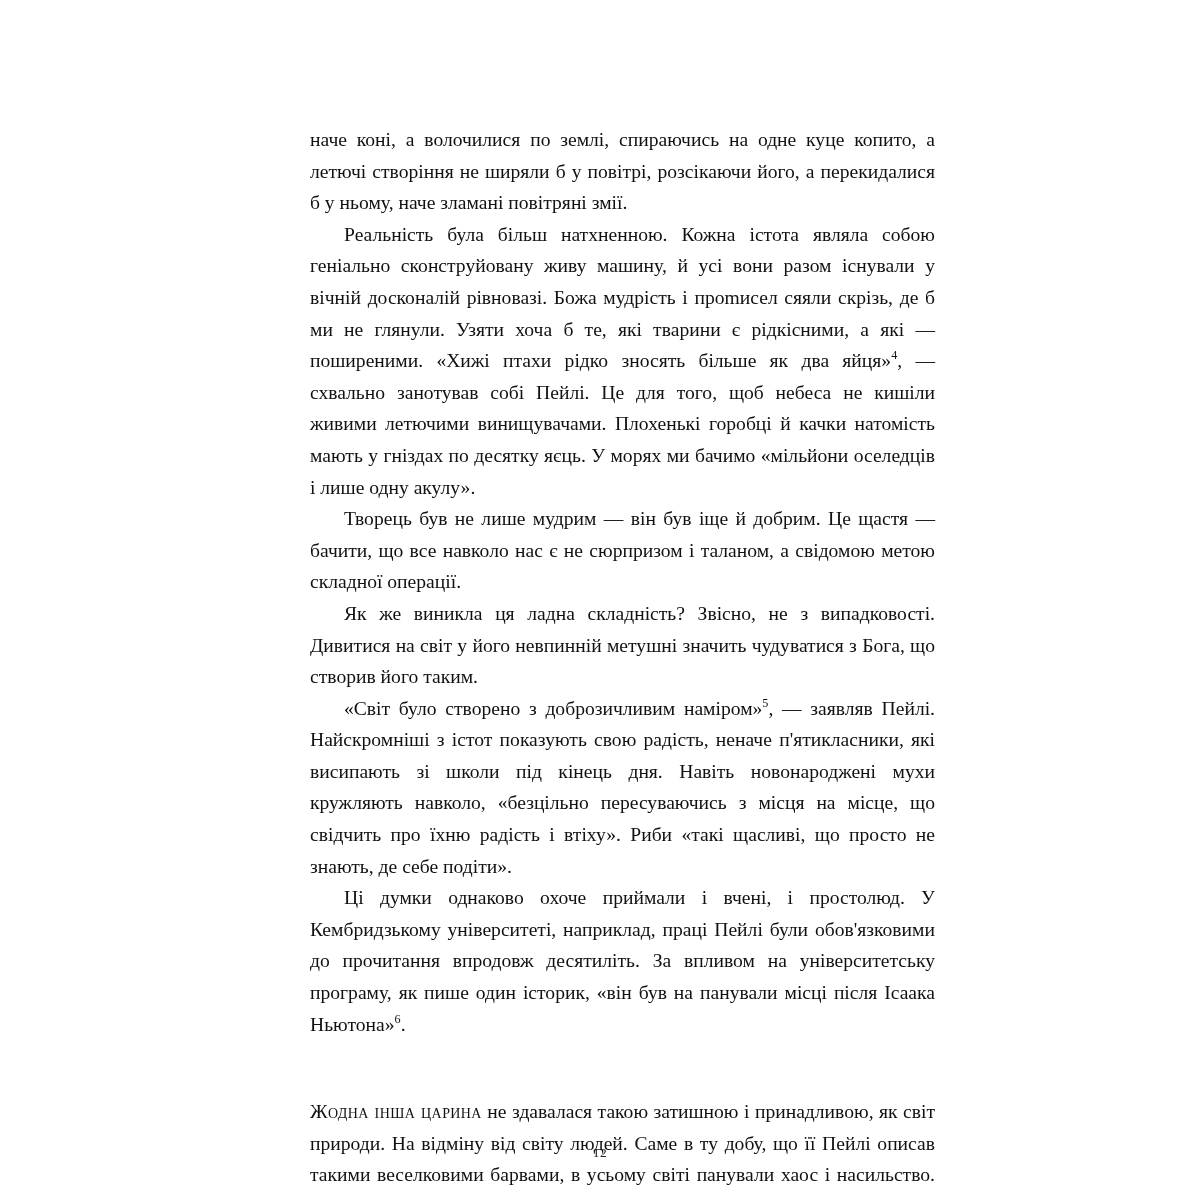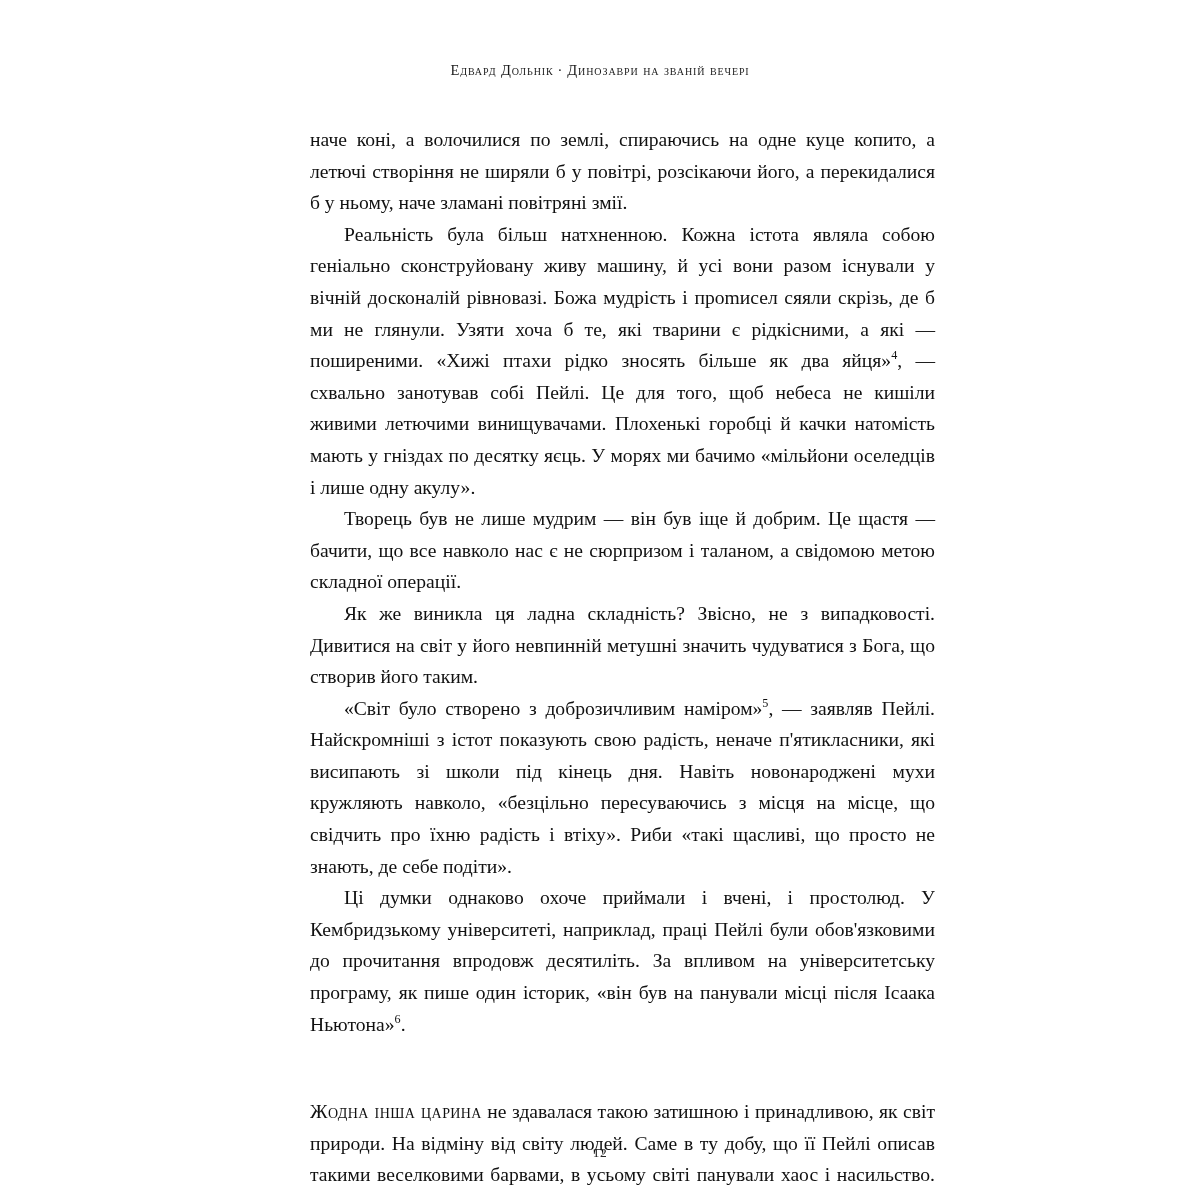--- a/index.html
+++ b/index.html
@@ -81,23 +81,20 @@
     color: #222222;
     letter-spacing: 0.5px;
     margin-top: 48px;
   }
 </style>
 </head>
 <body>
 
 <div class="page">
 
-  <div class="running-head">
-    <span>Едвард Дольнік</span><span class="sep">·</span><span>Динозаври на званій вечері</span>
-  </div>
 
   <div class="text-block">
 
     <p><span>наче коні, а волочилися по землі, спираючись на одне куце ко­пито, а летючі створіння не ширяли б у повітрі, розсікаючи його, а перекидалися б у ньому, наче зламані повітряні змії.</span></p>
 
     <p class="indent"><span>Реальність була більш натхненною. Кожна істота являла со­бою геніально сконструйовану живу машину, й усі вони разом існували у вічній досконалій рівновазі. Божа мудрість і про­mисел сяяли скрізь, де б ми не глянули. Узяти хоча б те, які тварини є рідкісними, а які — поширеними. «Хижі птахи рідко зносять більше як два яйця»</span><sup>4</sup><span>, — схвально занотував собі Пейлі. Це для того, щоб небеса не кишіли живими летючими винищу­вачами. Плохенькі горобці й качки натомість мають у гніздах по десятку яєць. У морях ми бачимо «мільйони оселедців і лише одну акулу».</span></p>
 
     <p class="indent"><span>Творець був не лише мудрим — він був іще й добрим. Це щастя — бачити, що все навколо нас є не сюрпризом і таланом, а свідомою метою складної операції.</span></p>
 
     <p class="indent"><span>Як же виникла ця ладна складність? Звісно, не з випадковості. Дивитися на світ у його невпинній метушні значить чудуватися з Бога, що створив його таким.</span></p>

